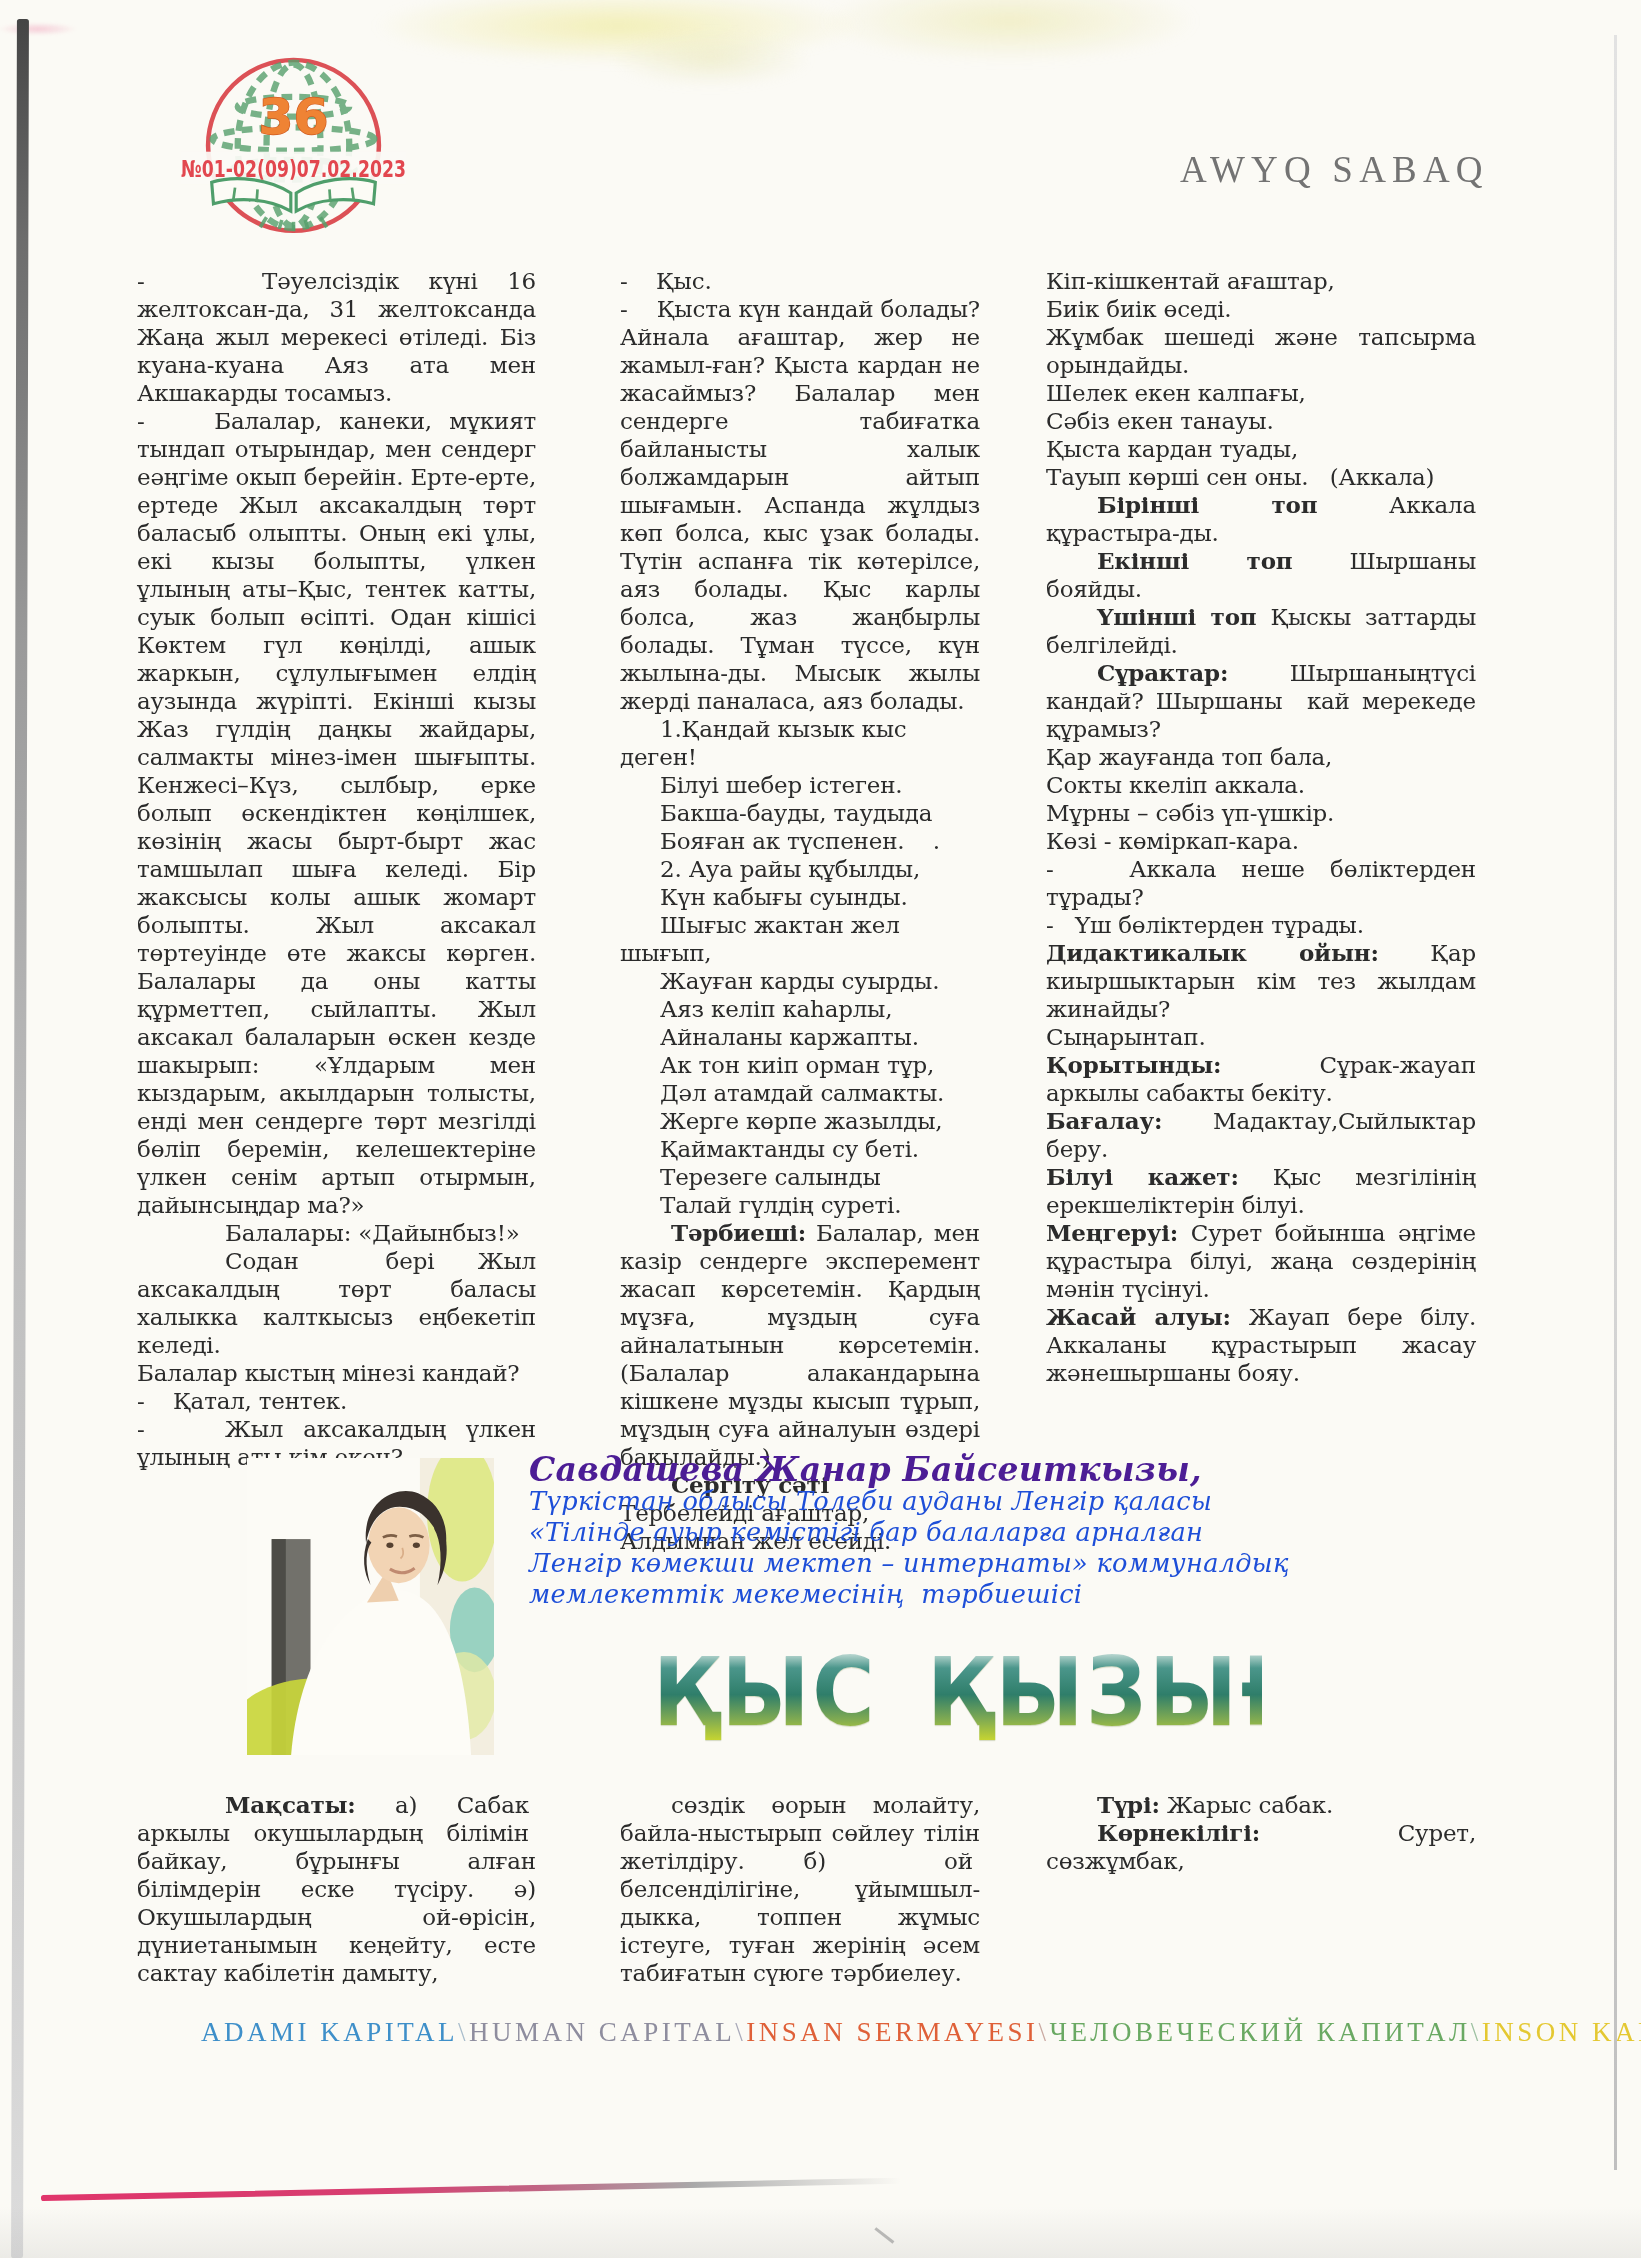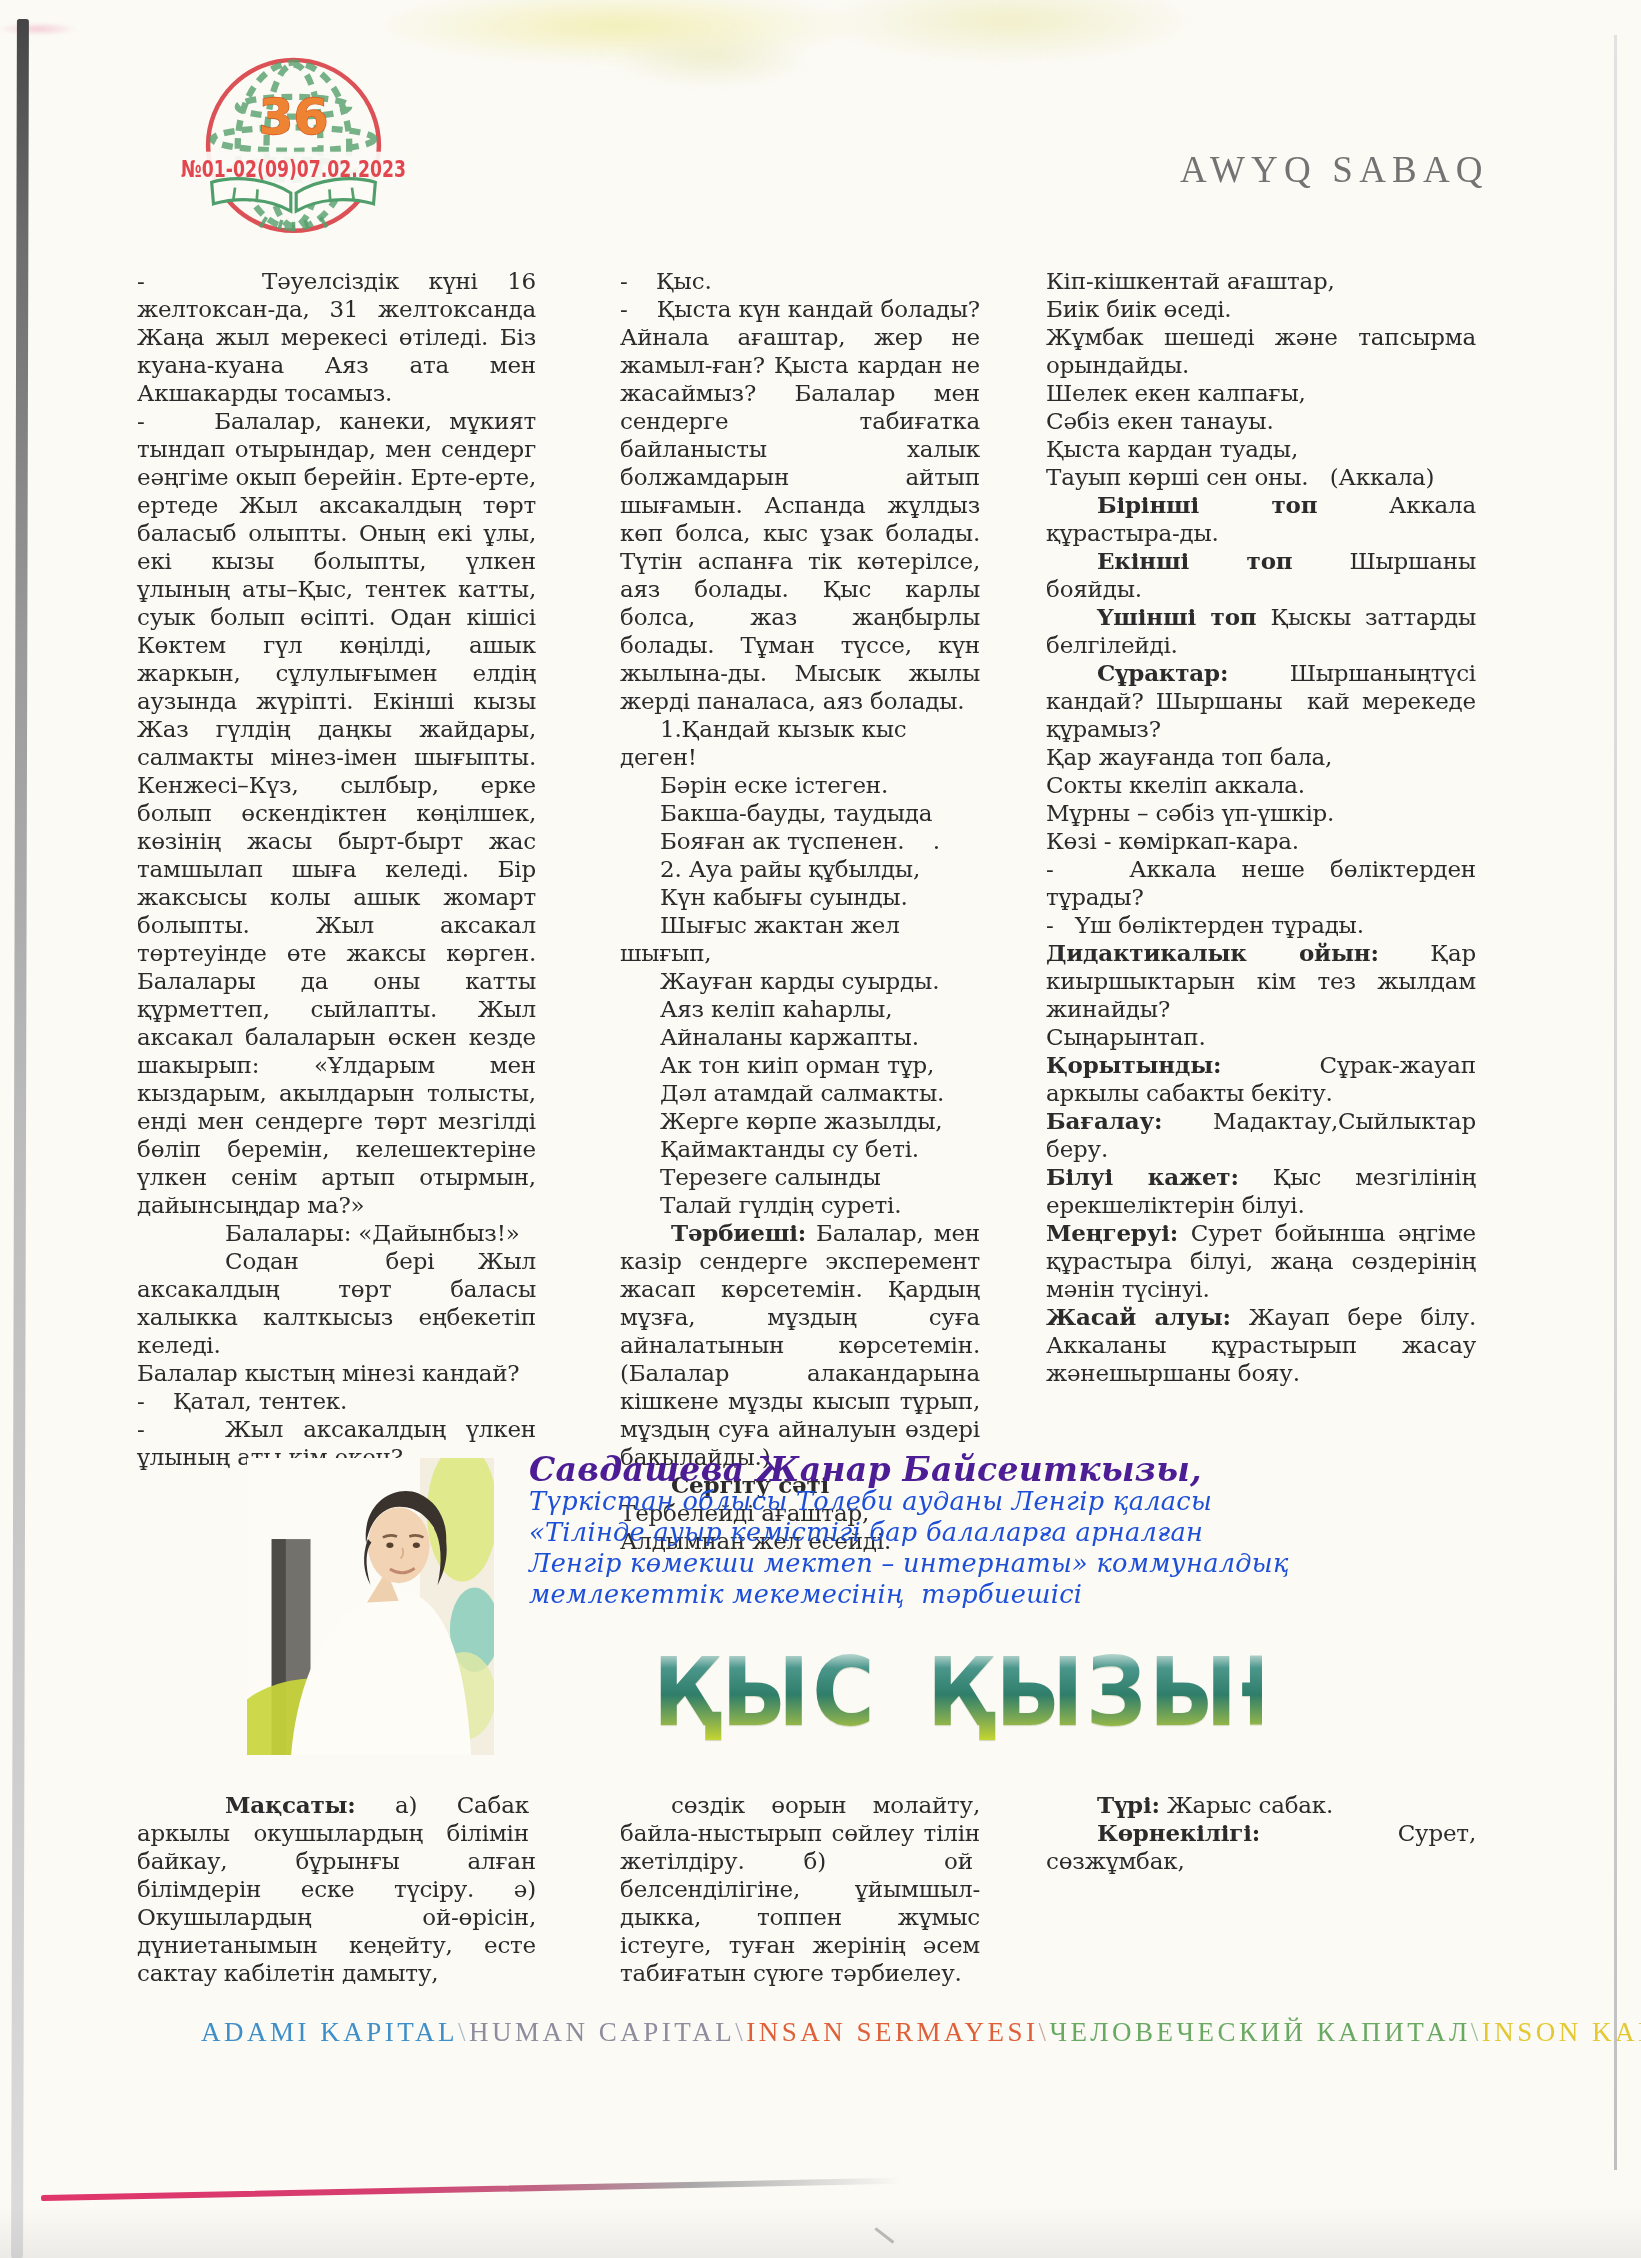--- a/index.html
+++ b/index.html
@@ -155,21 +155,21 @@
         <p class="para p-ind2">Балалары: «Дайынбыз!»</p>
         <p class="para p-ind2">Содан&nbsp; бері Жыл аксакалдың төрт баласы халыкка калткысыз еңбекетіп келеді.</p>
         <p class="para">Балалар кыстың мінезі кандай?</p>
         <p class="para">-&nbsp;&nbsp;&nbsp;&nbsp;Қатал, тентек.</p>
         <p class="para">-&nbsp;&nbsp;&nbsp;&nbsp;Жыл аксакалдың үлкен ұлының аты кім екен?</p>
       </div>
     <div class="col" id="c2">
         <p class="para">-&nbsp;&nbsp;&nbsp;&nbsp;Қыс.</p>
         <p class="para">-&nbsp;&nbsp;&nbsp;&nbsp;Қыста күн кандай болады? Айнала ағаштар, жер не жамыл-ған? Қыста кардан не жасаймыз? Балалар мен сендерге табиғатка байланысты халык болжамдарын айтып шығамын. Аспанда жұлдыз көп болса, кыс ұзак болады. Түтін аспанға тік көтерілсе, аяз болады. Қыс карлы болса, жаз жаңбырлы болады. Тұман түссе, күн жылына-ды. Мысык жылы жерді паналаса, аяз болады.</p>
         <p class="para p-poem">1.Қандай кызык кыс деген!</p>
-        <p class="para p-poem">Бәрін еске істеген.</p>
+        <p class="para p-poem">Білуі шебер істеген.</p>
         <p class="para p-poem">Бакша-бауды, таудыда</p>
         <p class="para p-poem">Бояған ак түспенен.&nbsp;&nbsp;&nbsp;&nbsp;.</p>
         <p class="para p-poem">2. Ауа райы құбылды,</p>
         <p class="para p-poem">Күн кабығы суынды.</p>
         <p class="para p-poem">Шығыс жактан жел шығып,</p>
         <p class="para p-poem">Жауған карды суырды.</p>
         <p class="para p-poem">Аяз келіп каһарлы,</p>
         <p class="para p-poem">Айналаны каржапты.</p>
         <p class="para p-poem">Ак тон киіп орман тұр,</p>
         <p class="para p-poem">Дәл атамдай салмакты.</p>

